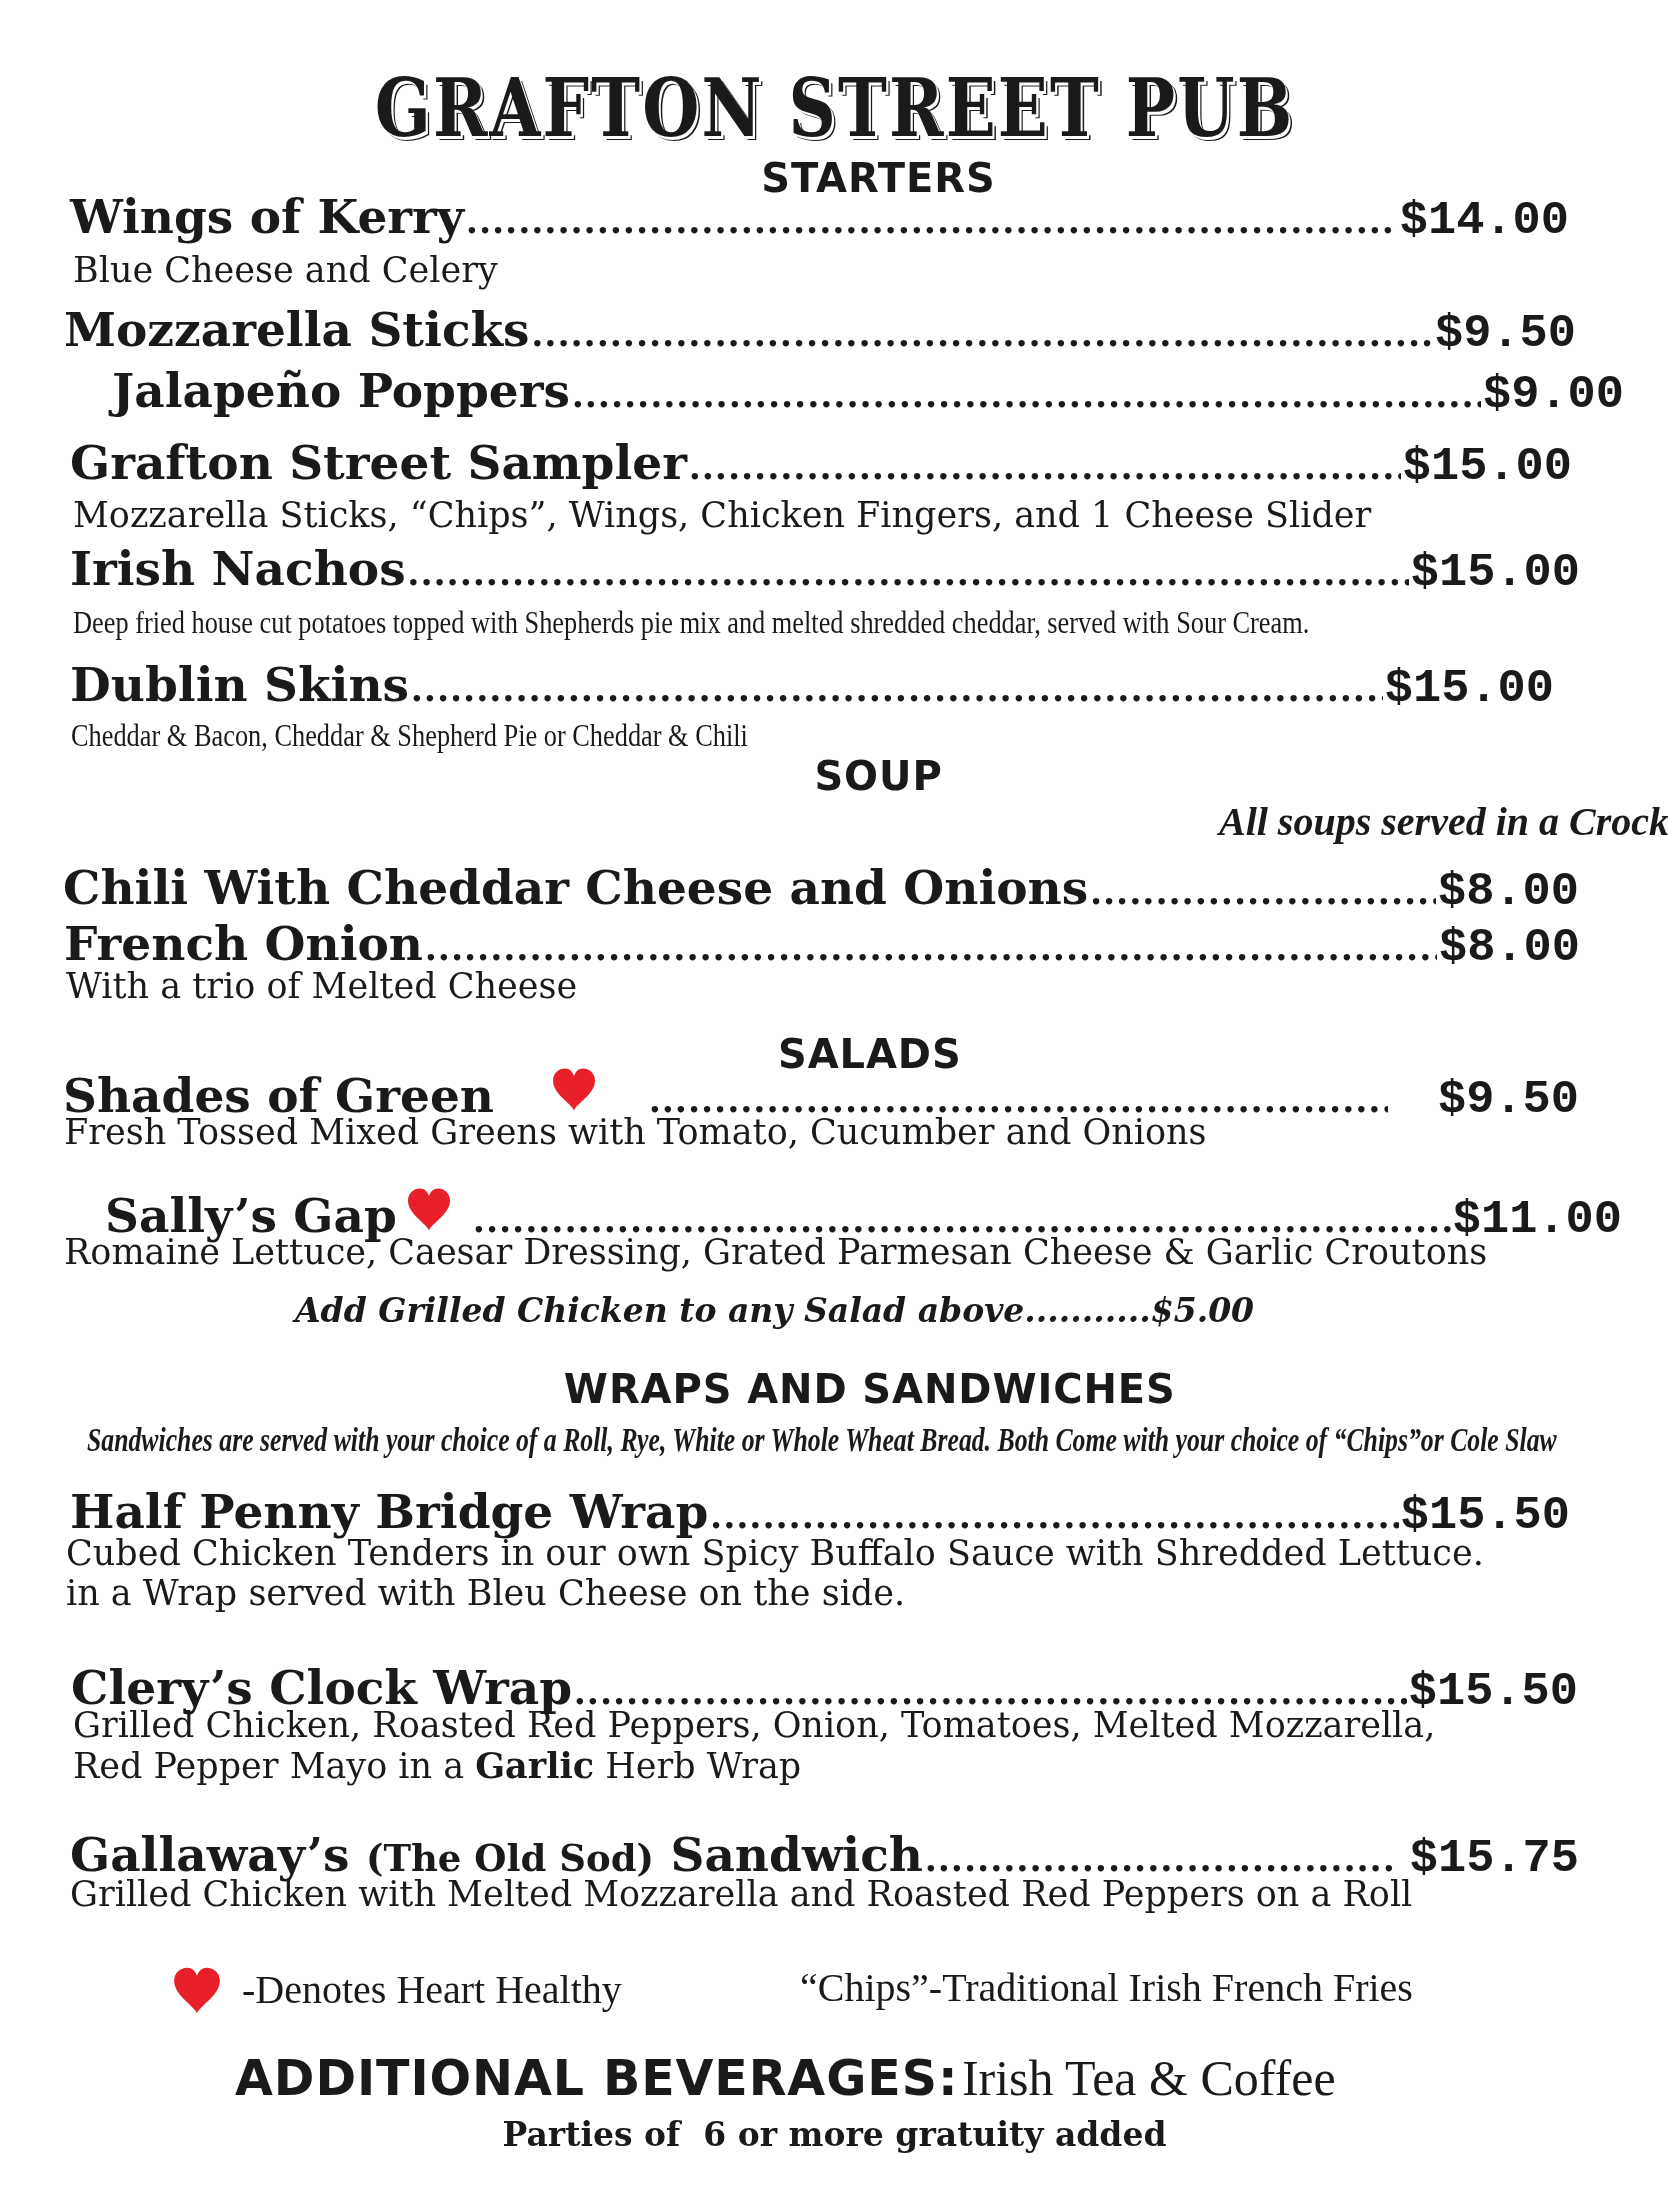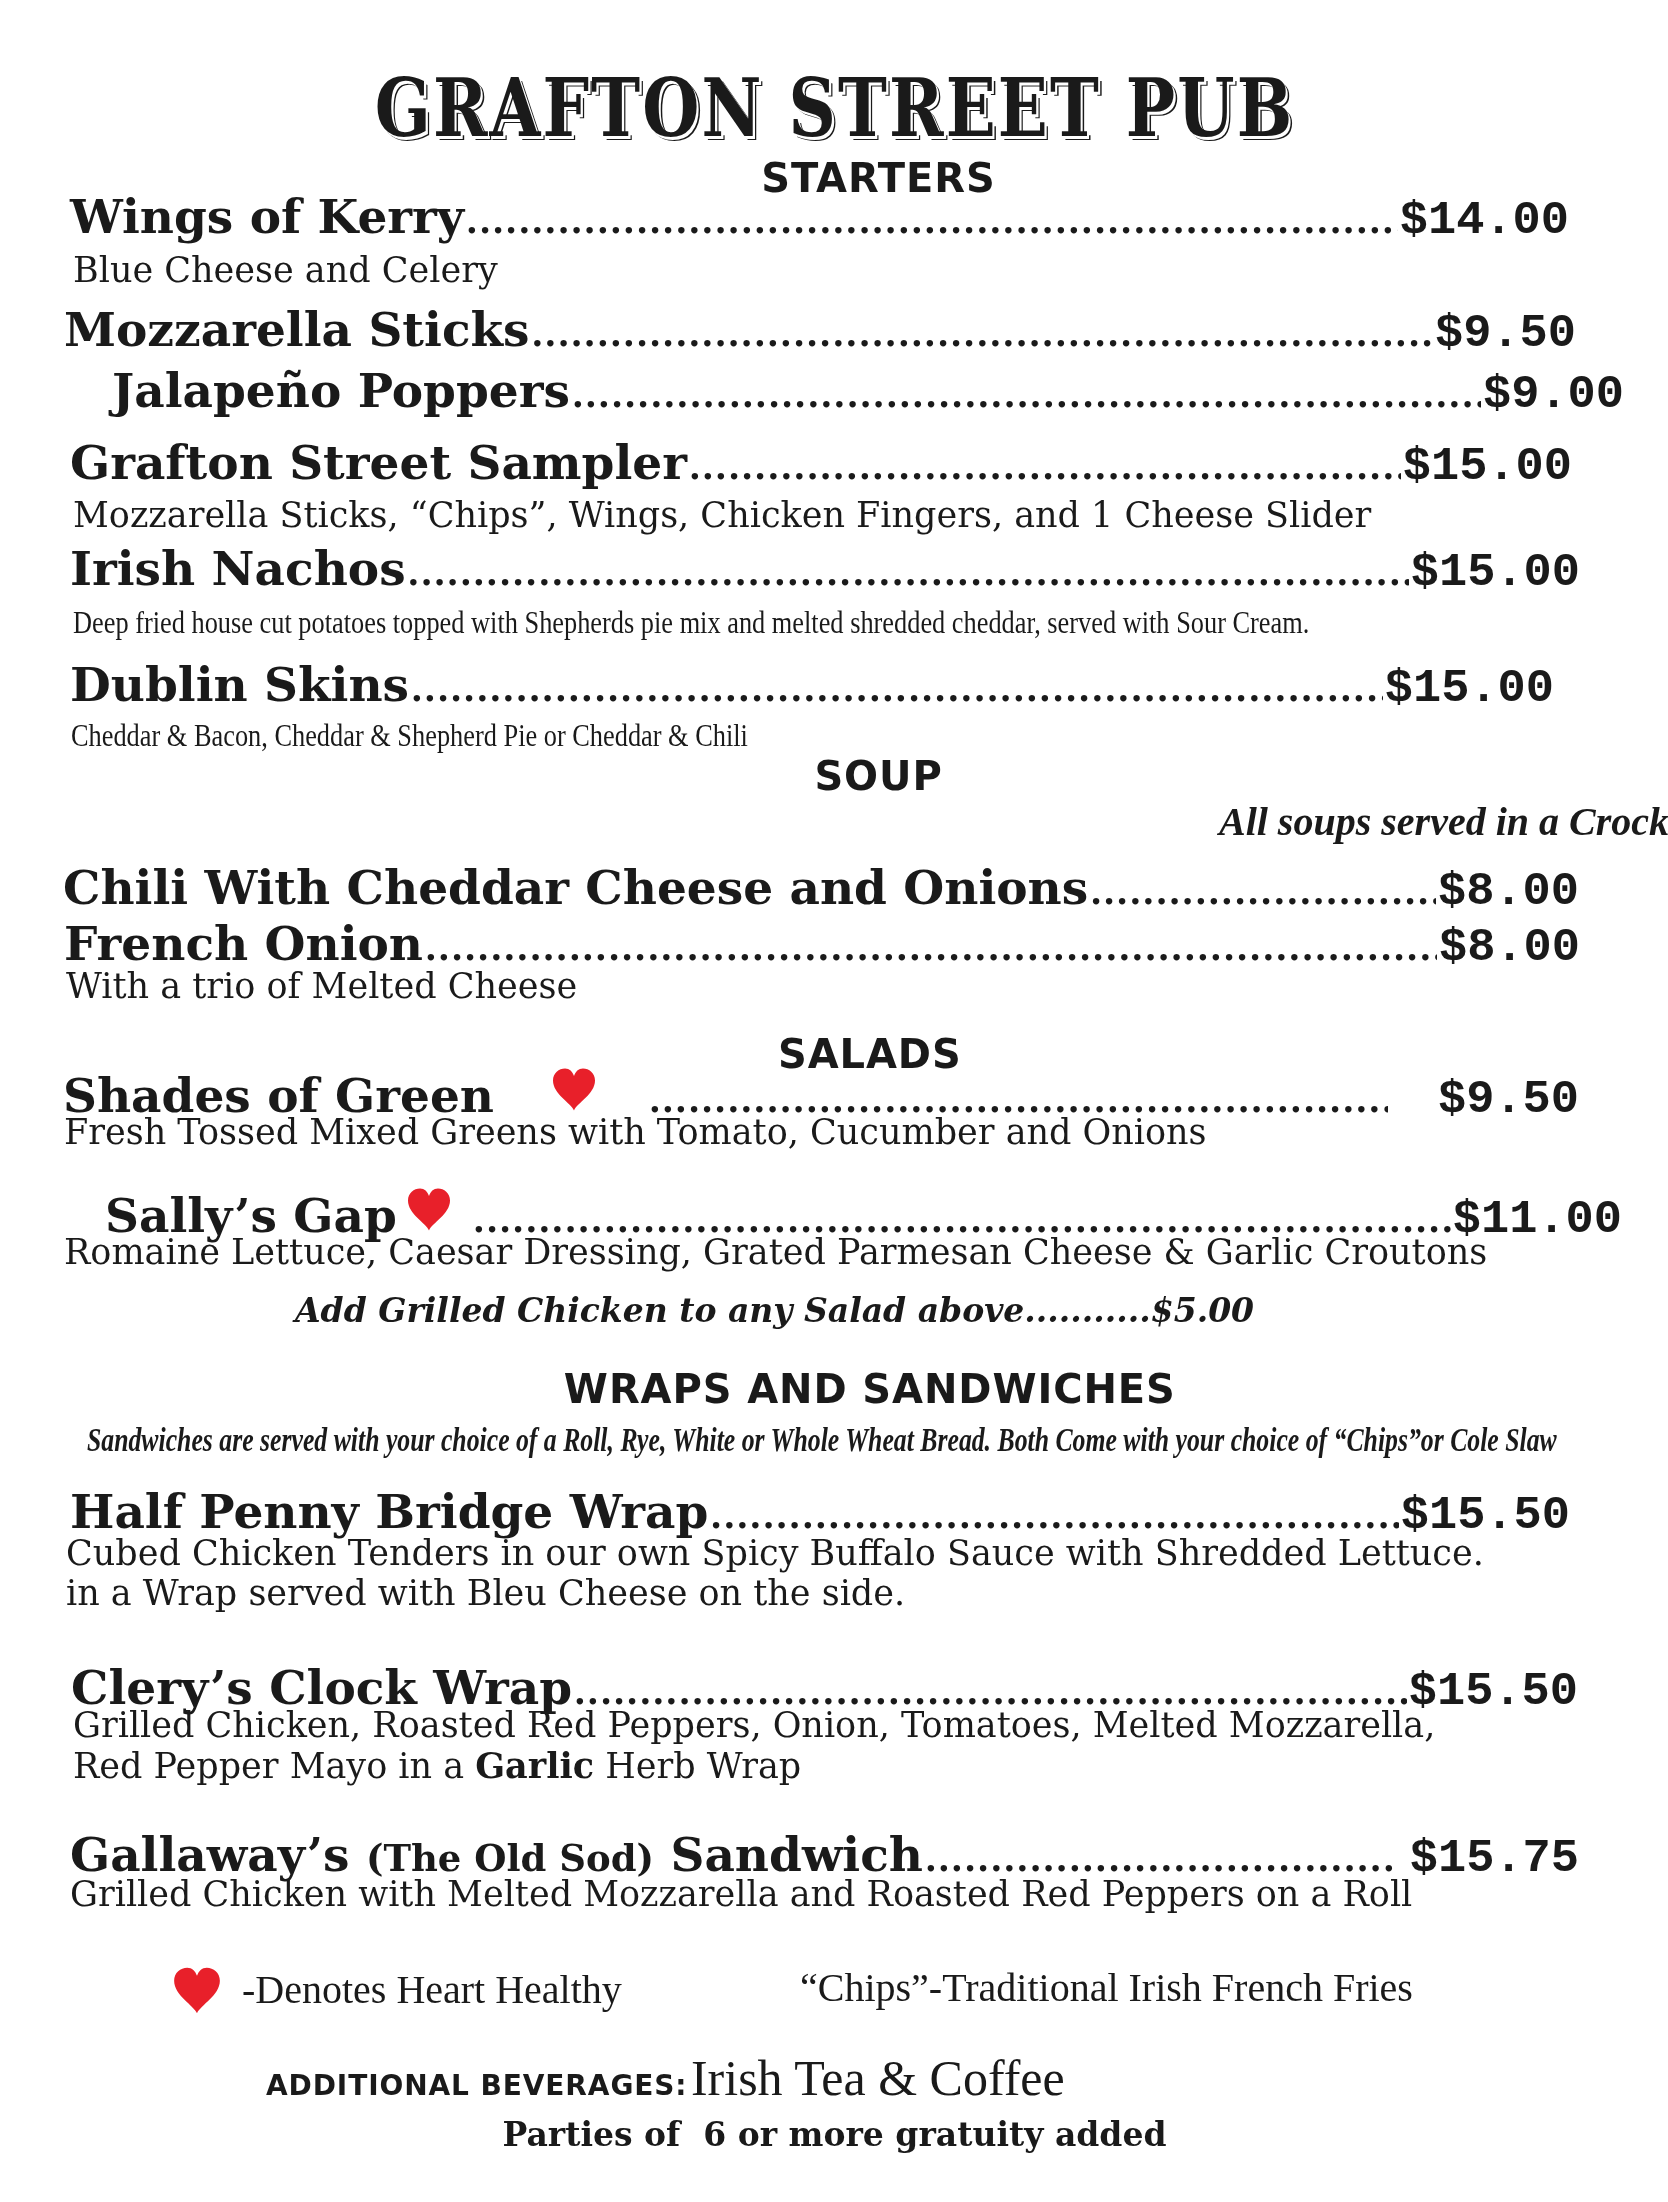--- a/index.html
+++ b/index.html
@@ -144,17 +144,17 @@
 </div>
 <div class="abs desc" style="left:70px; top:1874px;">Grilled Chicken with Melted Mozzarella and Roasted Red Peppers on a Roll</div>
 
 <svg class="abs" style="left:169px; top:1966px; width:56px; height:49px;" viewBox="0 0 32 30">
     <path d="M16 29 C14 24 2 18 2 9 C2 4 6 1 10 1 C13 1 15 3 16 6 C17 3 19 1 22 1 C26 1 30 4 30 9 C30 18 18 24 16 29 Z" fill="#e8202a"></path>
   </svg>
 <div class="abs" style="left:242px; top:1966px; font-family:'Liberation Serif', serif; font-size:40px; white-space:nowrap;">-Denotes Heart Healthy</div>
 <div class="abs" style="left:800px; top:1964px; font-family:'Liberation Serif', serif; font-size:40px; white-space:nowrap;">“Chips”-Traditional Irish French Fries</div>
 
 <div class="abs" style="left:235px; top:2049px; white-space:nowrap;">
-  <span style="font-family:'DejaVu Sans', sans-serif; font-weight:bold; font-size:28px; letter-spacing:0.9px;margin-left:31px;">ADDITIONAL BEVERAGES:</span>
+  <span style="font-family:'DejaVu Sans', sans-serif; font-weight:bold; font-size:49px; letter-spacing:0.9px;">ADDITIONAL BEVERAGES:</span>
   <span style="font-family:'Liberation Serif', serif; font-size:50px;">Irish Tea &amp; Coffee</span>
 </div>
 <div class="abs" style="left:0; width:1669px; text-align:center; top:2115px; font-family:'DejaVu Serif', serif; font-weight:bold; font-size:33px; white-space:pre;">Parties of  6 or more gratuity added</div>
 
 
 </body></html>

